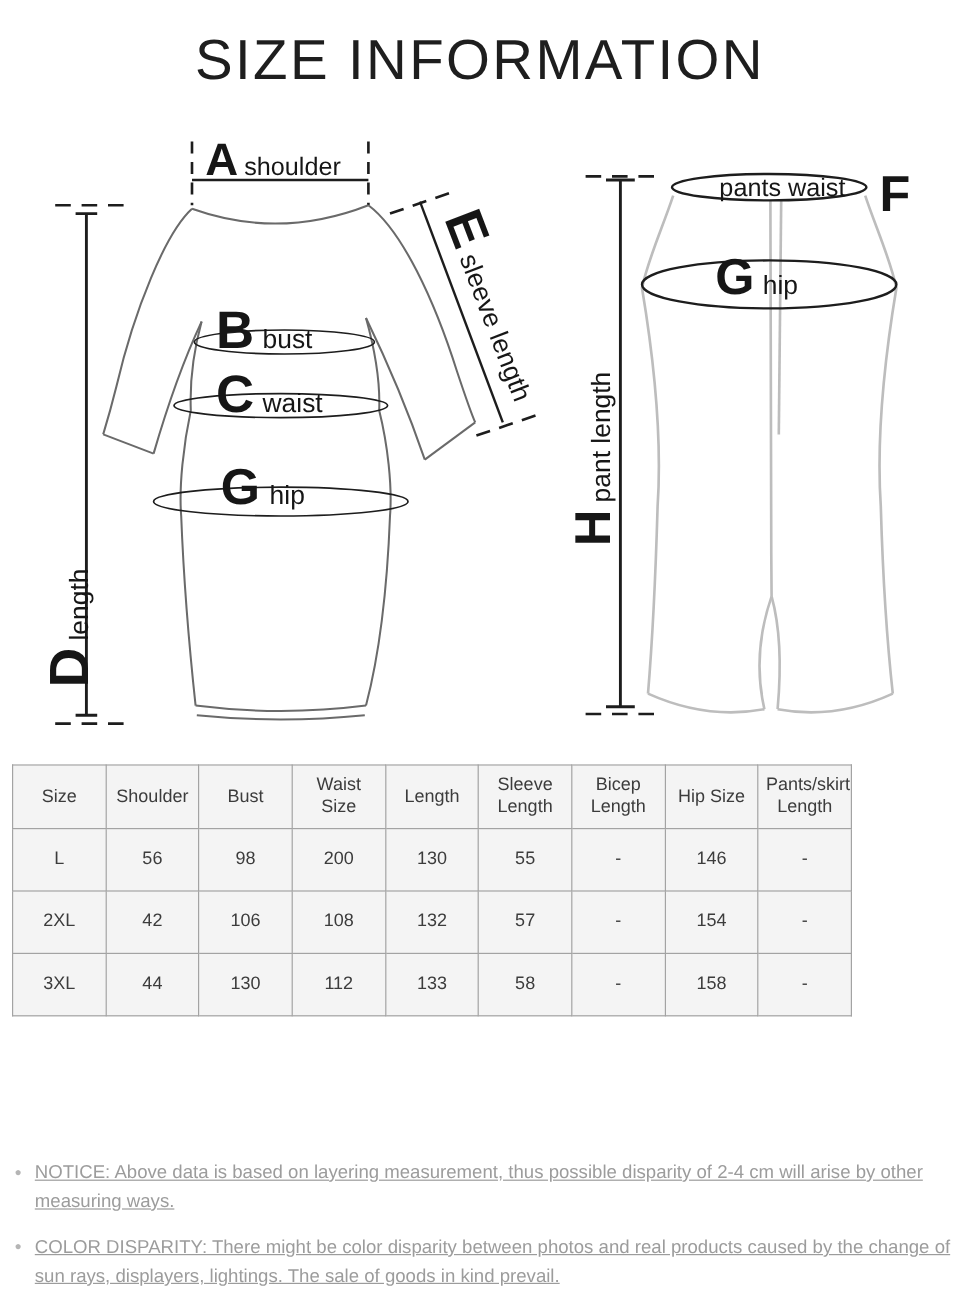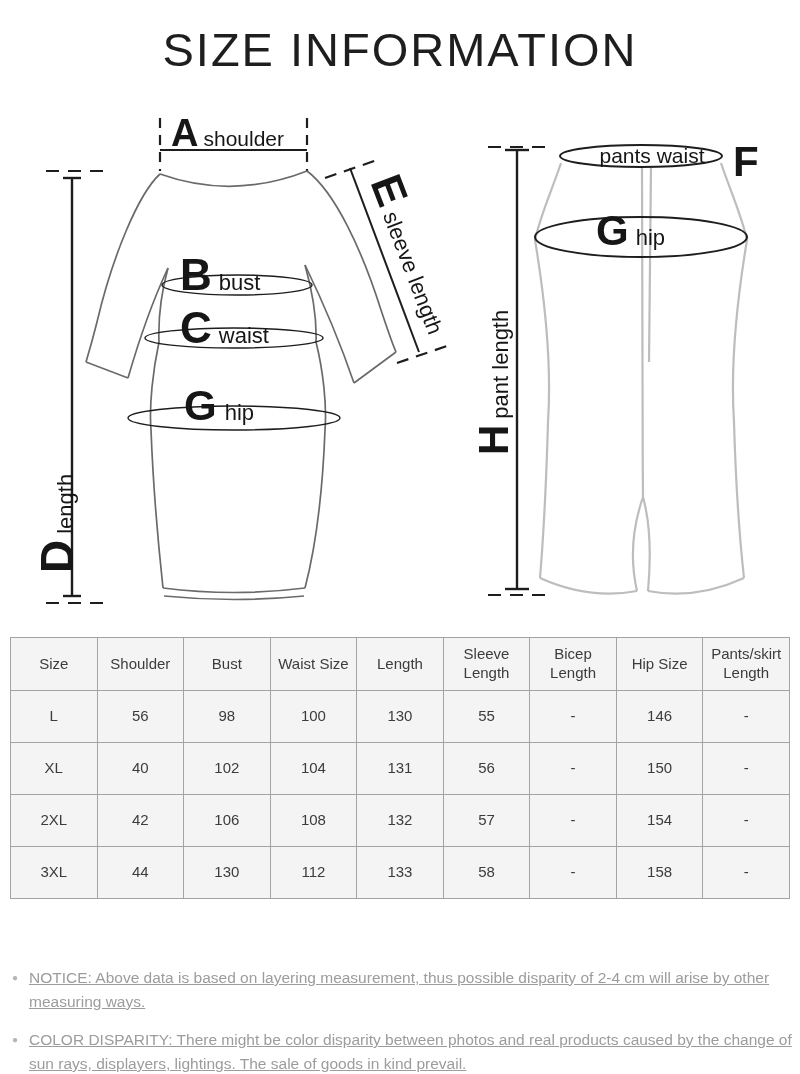--- a/index.html
+++ b/index.html
@@ -3,21 +3,21 @@
 <meta charset="utf-8">
 <style>
   html,body{margin:0;padding:0;background:#ffffff;}
   .page{position:relative;width:800px;height:1074px;background:#ffffff;overflow:hidden;
         font-family:"Liberation Sans",sans-serif;}
   .title{margin:0;padding-top:22px;text-align:center;font-size:47px;font-weight:300;
          letter-spacing:2px;color:#1e1e1e;}
   .diagrams{position:absolute;left:0;top:100px;width:672px;height:532px;}
   .diagrams svg{display:block;font-family:"Liberation Sans",sans-serif;}
   svg text{fill:#161616;}
-  .size-table{position:absolute;left:10px;top:637px;width:780px;border-collapse:collapse;
+  .size-table{position:absolute;left:10px;top:637px;width:700px;border-collapse:collapse;
               table-layout:fixed;}
   .size-table th,.size-table td{border:1px solid #a3a3a3;background:#f4f4f4;color:#3c3c3c;
               font-size:15px;font-weight:400;text-align:center;vertical-align:middle;
               padding:0 6px;line-height:1.25;}
   .size-table th{height:52px;}
   .size-table td{height:51px;}
   .notices{position:absolute;left:12px;top:966px;width:780px;color:#9c9c9c;
            font-size:15.5px;line-height:1.55;}
   .notice{position:relative;padding-left:17px;margin-bottom:14px;}
   .notice .bullet{position:absolute;left:0;top:4px;font-size:10px;color:#b5b5b5;}
@@ -117,36 +117,25 @@
           <th>Bicep Length</th>
           <th>Hip Size</th>
           <th>Pants/skirt Length</th>
         </tr>
       </thead>
       <tbody>
         <tr>
           <td>L</td>
           <td>56</td>
           <td>98</td>
-          <td>100</td>
+          <td>200</td>
           <td>130</td>
           <td>55</td>
           <td>-</td>
           <td>146</td>
-          <td>-</td>
-        </tr>
-        <tr>
-          <td>XL</td>
-          <td>40</td>
-          <td>102</td>
-          <td>104</td>
-          <td>131</td>
-          <td>56</td>
-          <td>-</td>
-          <td>150</td>
           <td>-</td>
         </tr>
         <tr>
           <td>2XL</td>
           <td>42</td>
           <td>106</td>
           <td>108</td>
           <td>132</td>
           <td>57</td>
           <td>-</td>

